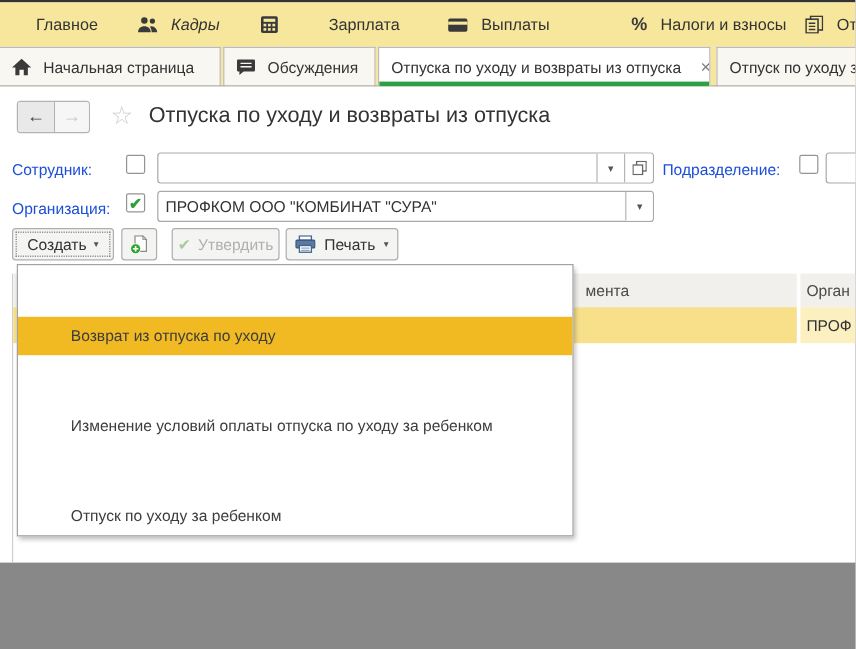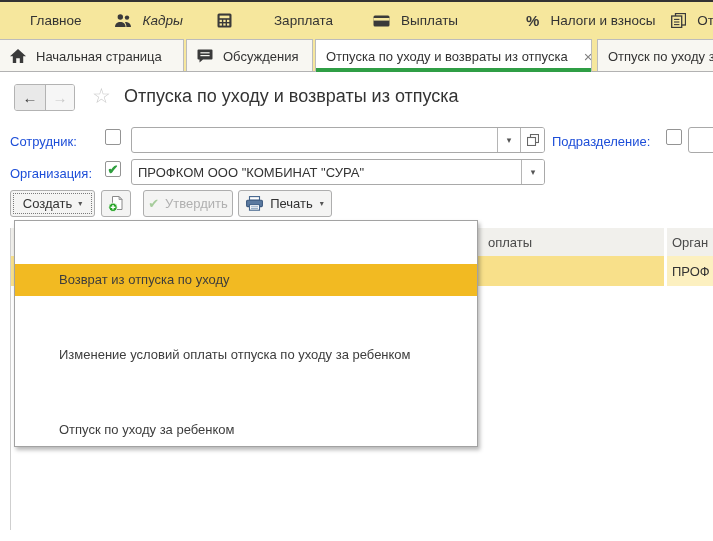--- a/index.html
+++ b/index.html
@@ -1,18 +1,18 @@
 <!DOCTYPE html>
 <html><head>
 <meta charset="utf-8">
 <style>
   * { margin:0; padding:0; box-sizing:border-box; }
   body { background:#888; font-family:"Liberation Sans", sans-serif; }
   .screen{
-    position:relative; width:713px; height:541px; background:#ffffff;
+    position:relative; width:713px; height:469px; background:#ffffff;
     overflow:hidden; font-family:"Liberation Sans", sans-serif; color:#333;
   }
   
   .top-strip{ position:absolute; left:0; top:0; width:713px; height:2px; background:#333; }
 
   
   .menubar{
     position:absolute; left:0; top:2px; width:713px; height:37px;
     background:#f6e79d; display:flex; align-items:center; font-size:13.5px; color:#333;
   }
@@ -266,21 +266,21 @@
       </svg>
     </span>
     <span>Печать</span>
     <span class="arr">▾</span>
   </div>
 
   <div class="tbl-left-border"></div>
 
   <div class="tbl-head-cell tbl-head-c1"></div>
   <div class="tbl-head-cell tbl-head-c2"></div>
-  <div class="frag frag-h" style="left:488px; top:235px;">оплаты</div>
+  <div class="frag frag-h" style="left:488px; top:235px;">мента</div>
   <div class="frag frag-h" style="left:672px; top:235px;">Орган</div>
 
   <div class="tbl-row-cell tbl-row-c1"></div>
   <div class="tbl-row-cell tbl-row-c2"></div>
   <div class="frag frag-r" style="left:672px; top:264px;">ПРОФ</div>
 
   <div class="ctx-menu">
     <div class="ctx-item ctx-hl">Возврат из отпуска по уходу</div>
     <div class="ctx-item">Изменение условий оплаты отпуска по уходу за ребенком</div>
     <div class="ctx-item">Отпуск по уходу за ребенком</div>

